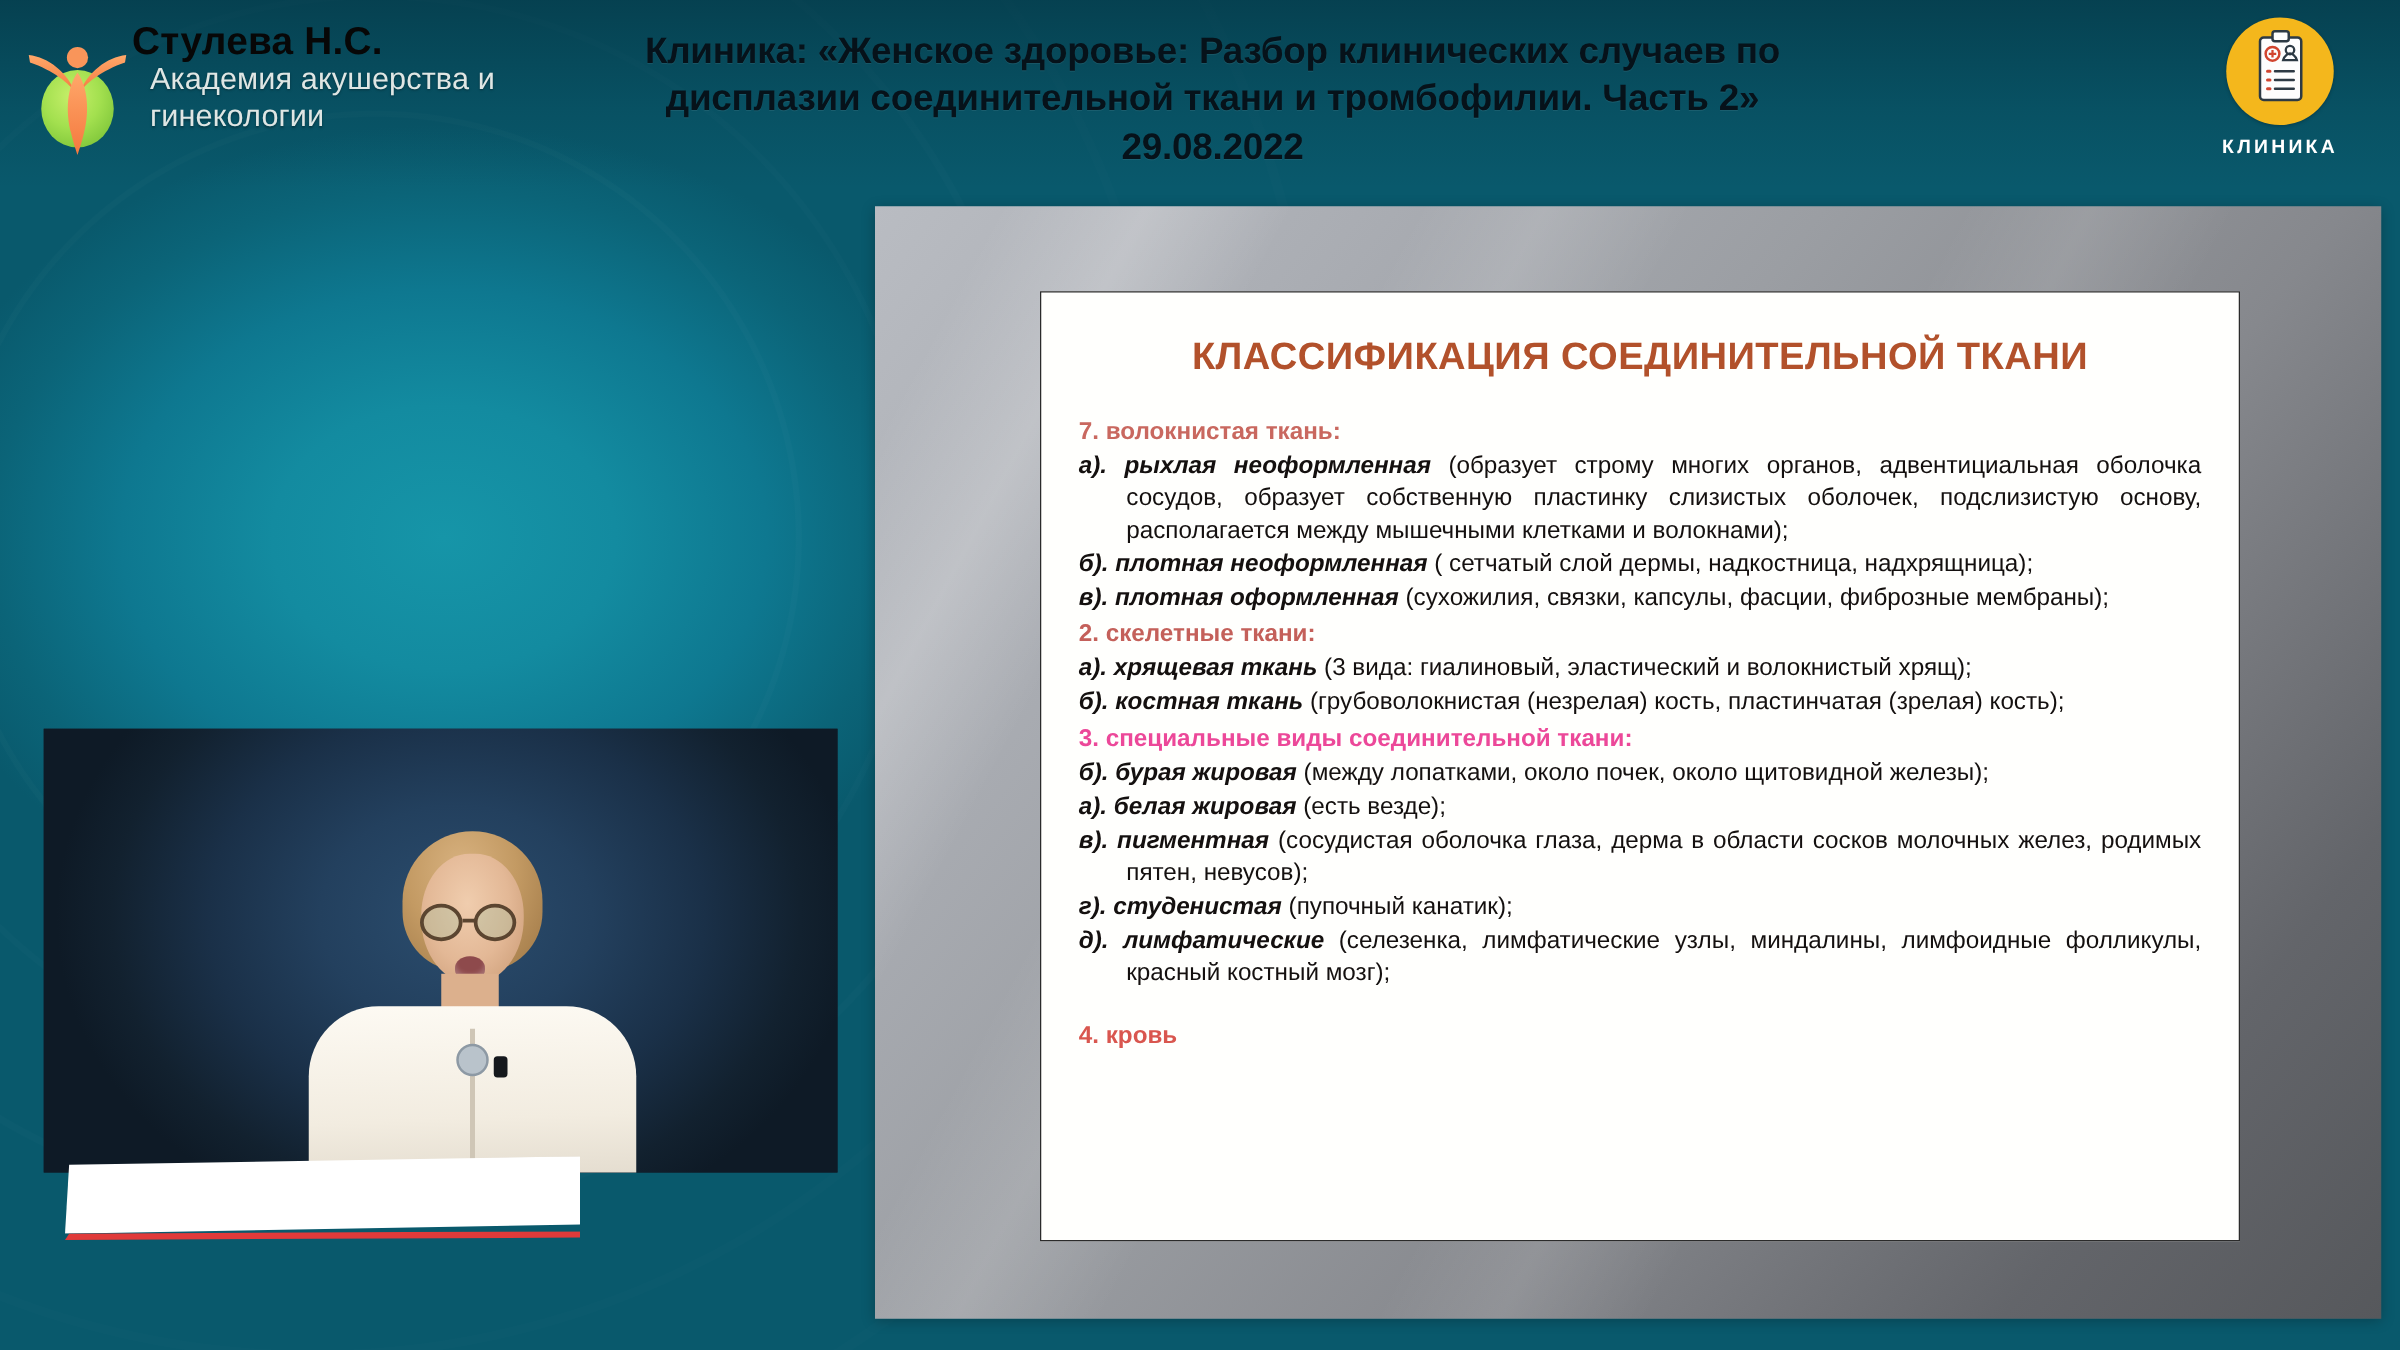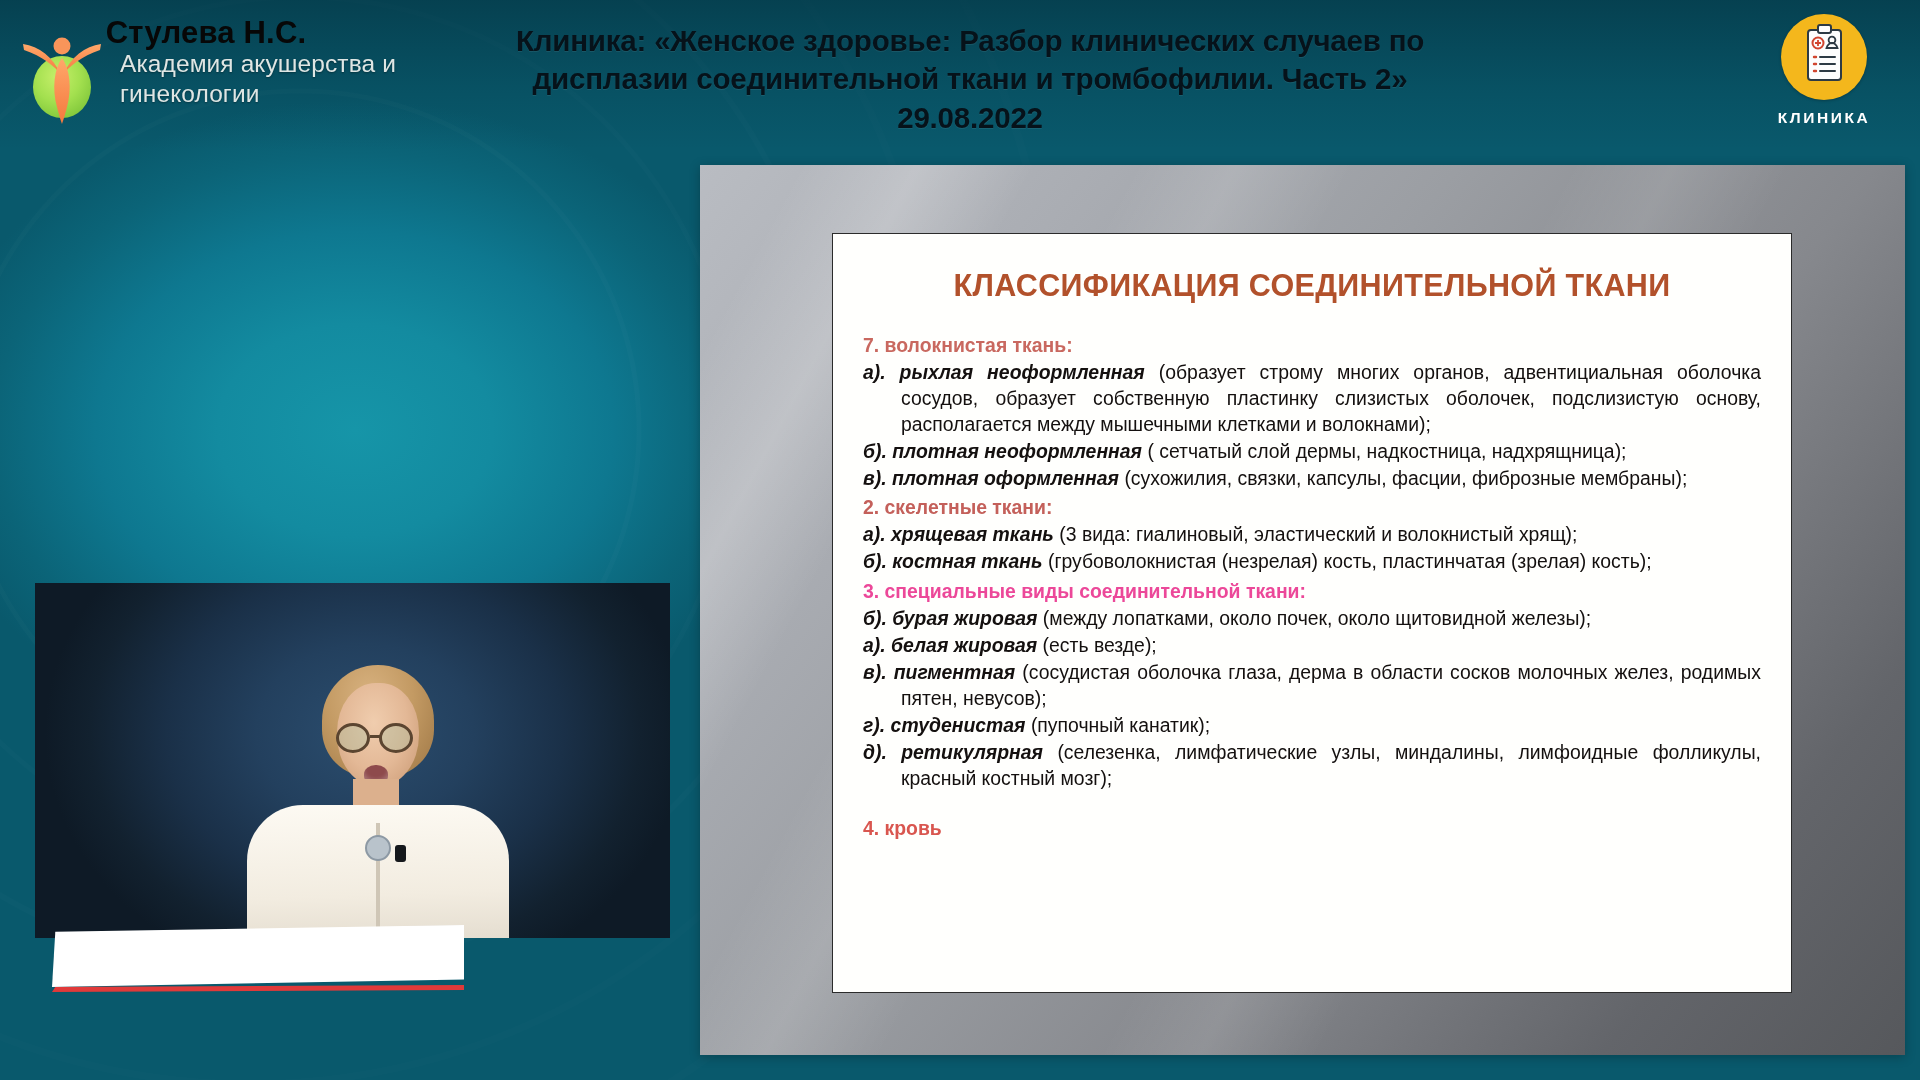--- a/index.html
+++ b/index.html
@@ -223,21 +223,21 @@
         <div class="itm nojust"><span class="lbl">б). </span><span class="lbl">плотная неоформленная </span><span>( сетчатый слой дермы, надкостница, надхрящница);</span></div>
         <div class="itm nojust"><span class="lbl">в). </span><span class="lbl">плотная оформленная </span><span>(сухожилия, связки, капсулы, фасции, фиброзные мембраны);</span></div>
         <div class="sec c2" style="color: rgb(196, 96, 90);">2. скелетные ткани:</div>
         <div class="itm nojust"><span class="lbl">а). </span><span class="lbl">хрящевая ткань </span><span>(3 вида: гиалиновый, эластический и волокнистый хрящ);</span></div>
         <div class="itm nojust"><span class="lbl">б). </span><span class="lbl">костная ткань </span><span>(грубоволокнистая (незрелая) кость, пластинчатая (зрелая) кость);</span></div>
         <div class="sec c3" style="color: #ec4899;">3. специальные виды соединительной ткани:</div>
         <div class="itm nojust"><span class="lbl">б). </span><span class="lbl">бурая жировая </span><span>(между лопатками, около почек, около щитовидной железы);</span></div>
         <div class="itm nojust"><span class="lbl">а). </span><span class="lbl">белая жировая </span><span>(есть везде);</span></div>
         <div class="itm"><span class="lbl">в). </span><span class="lbl">пигментная </span><span>(сосудистая оболочка глаза, дерма в области сосков молочных желез, родимых пятен, невусов);</span></div>
         <div class="itm nojust"><span class="lbl">г). </span><span class="lbl">студенистая </span><span>(пупочный канатик);</span></div>
-        <div class="itm"><span class="lbl">д). </span><span class="lbl">ретикулярная </span><span>(селезенка, лимфатические узлы, миндалины, лимфоидные фолликулы, красный костный мозг);</span></div>
+        <div class="itm"><span class="lbl">д). </span><span class="lbl">лимфатические </span><span>(селезенка, лимфатические узлы, миндалины, лимфоидные фолликулы, красный костный мозг);</span></div>
         <div class="sec c4" style="color: rgb(217, 86, 79);">4. кровь</div>
       </div>
   </div>
 </div>
 
 <div id="video">
   <div class="spk" id="spk-hair"></div>
   <div class="spk" id="spk-face"></div>
   <div class="spk glass" id="glass-l"></div>
   <div class="spk glass" id="glass-r"></div>

